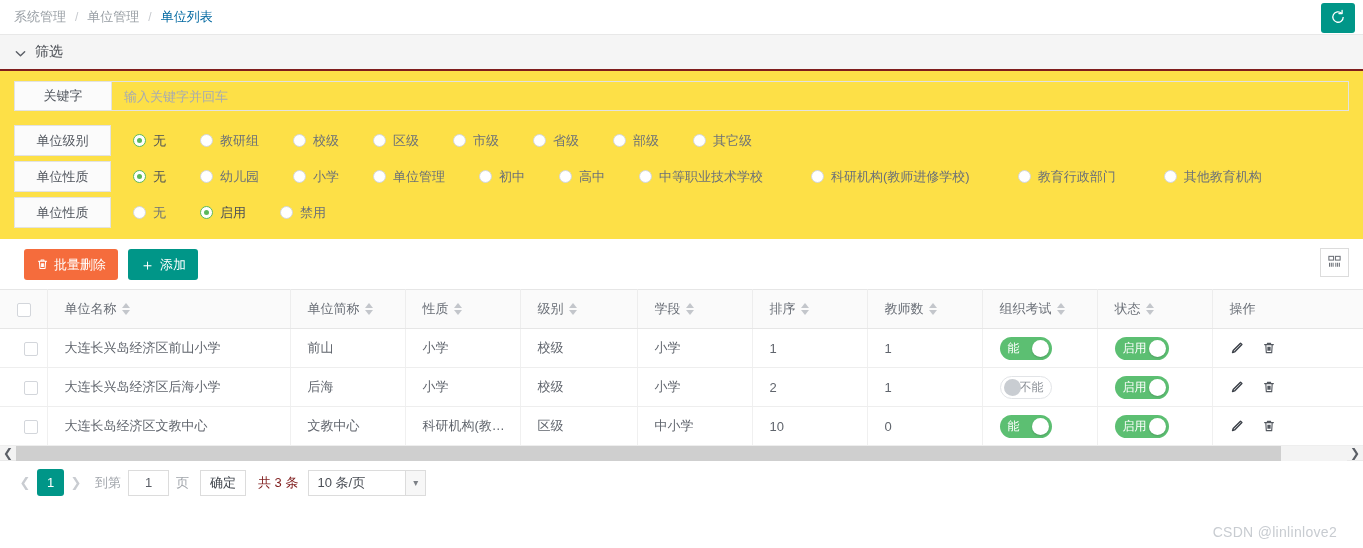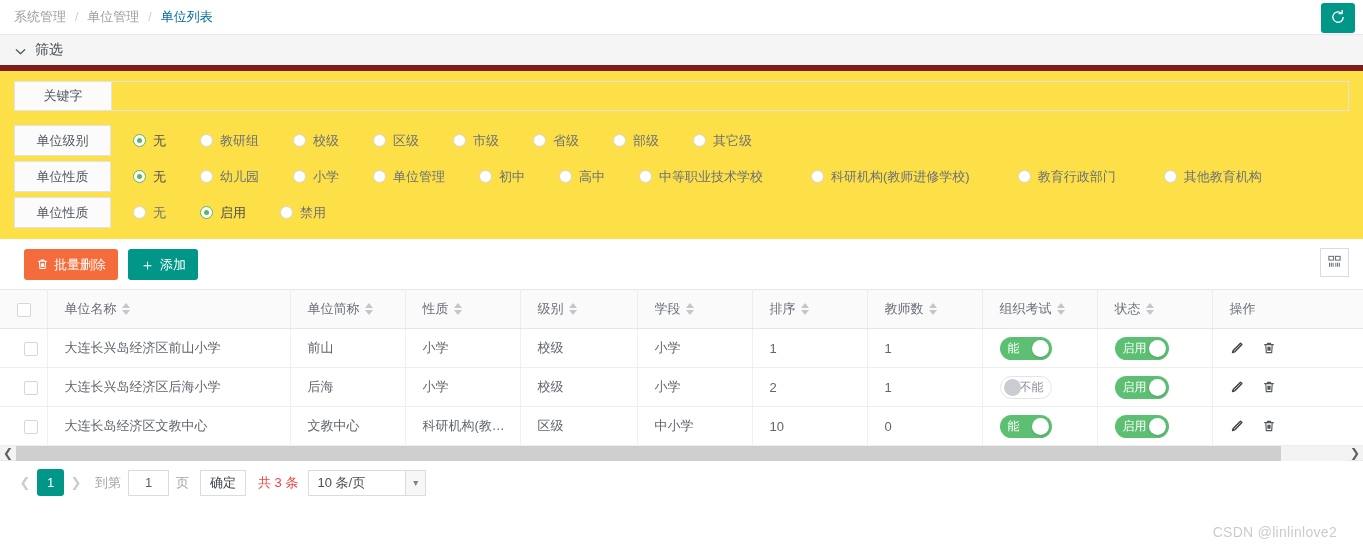--- a/index.html
+++ b/index.html
@@ -34,21 +34,21 @@
     border-radius: 3px;
     display: flex; align-items: center; justify-content: center;
     cursor: pointer;
   }
   .refresh-btn svg { width: 16px; height: 16px; }
 
   
   .filter-head {
     height: 36px;
     background: #f5f5f5;
-    border-bottom: 6px solid #7f1d1d;
+    border-bottom: 2px solid #7f1d1d;
     display: flex; align-items: center;
     padding-left: 14px;
     font-size: 14px;
     color: #44484f;
   }
   .chev-down { margin-right: 8px; display: inline-block; }
   .chev-down svg { width: 13px; height: 13px; vertical-align: middle; }
 
   .filter-body { padding: 10px 14px 6px 14px; background: #fde047; }
 
@@ -307,21 +307,21 @@
     height: 26px;
     border: 1px solid #dcdcdc;
     background: #fff;
     font-size: 13px;
     font-family: inherit;
     color: #3c4148;
     padding: 0 9px;
     margin-left: 4px;
     cursor: pointer;
   }
-  .pg-total { color: #ef4444; font-size: 13px; margin: 0 10px 0 12px; }
+  .pg-total { color: #7f1d1d; font-size: 13px; margin: 0 10px 0 12px; }
   .pg-size {
     display: flex; align-items: stretch;
     height: 26px;
     border: 1px solid #dcdcdc;
     background: #fff;
     cursor: pointer;
     gap: 32px;
   }
   .pg-size .val {
     display: flex; align-items: center;
@@ -372,20 +372,21 @@
         <path d="M2.5 5 L7 9.5 L11.5 5" stroke-linecap="round" stroke-linejoin="round"></path>
       </svg>
     </span>
     <span>筛选</span>
   </div>
 
   <div class="filter-body">
 
     <div class="row-keyword">
       <div class="field-label">关键字</div>
+      <input class="kw-input" type="text" placeholder="输入关键字并回车" style="">
     </div>
 
     <div class="radio-row">
       <div class="field-label">单位级别</div>
       <div class="radio-group">
         <div class="radio-item checked">
           <span class="radio-dot"></span>
           <span class="radio-label">无</span>
         </div>
         <div class="radio-item">

